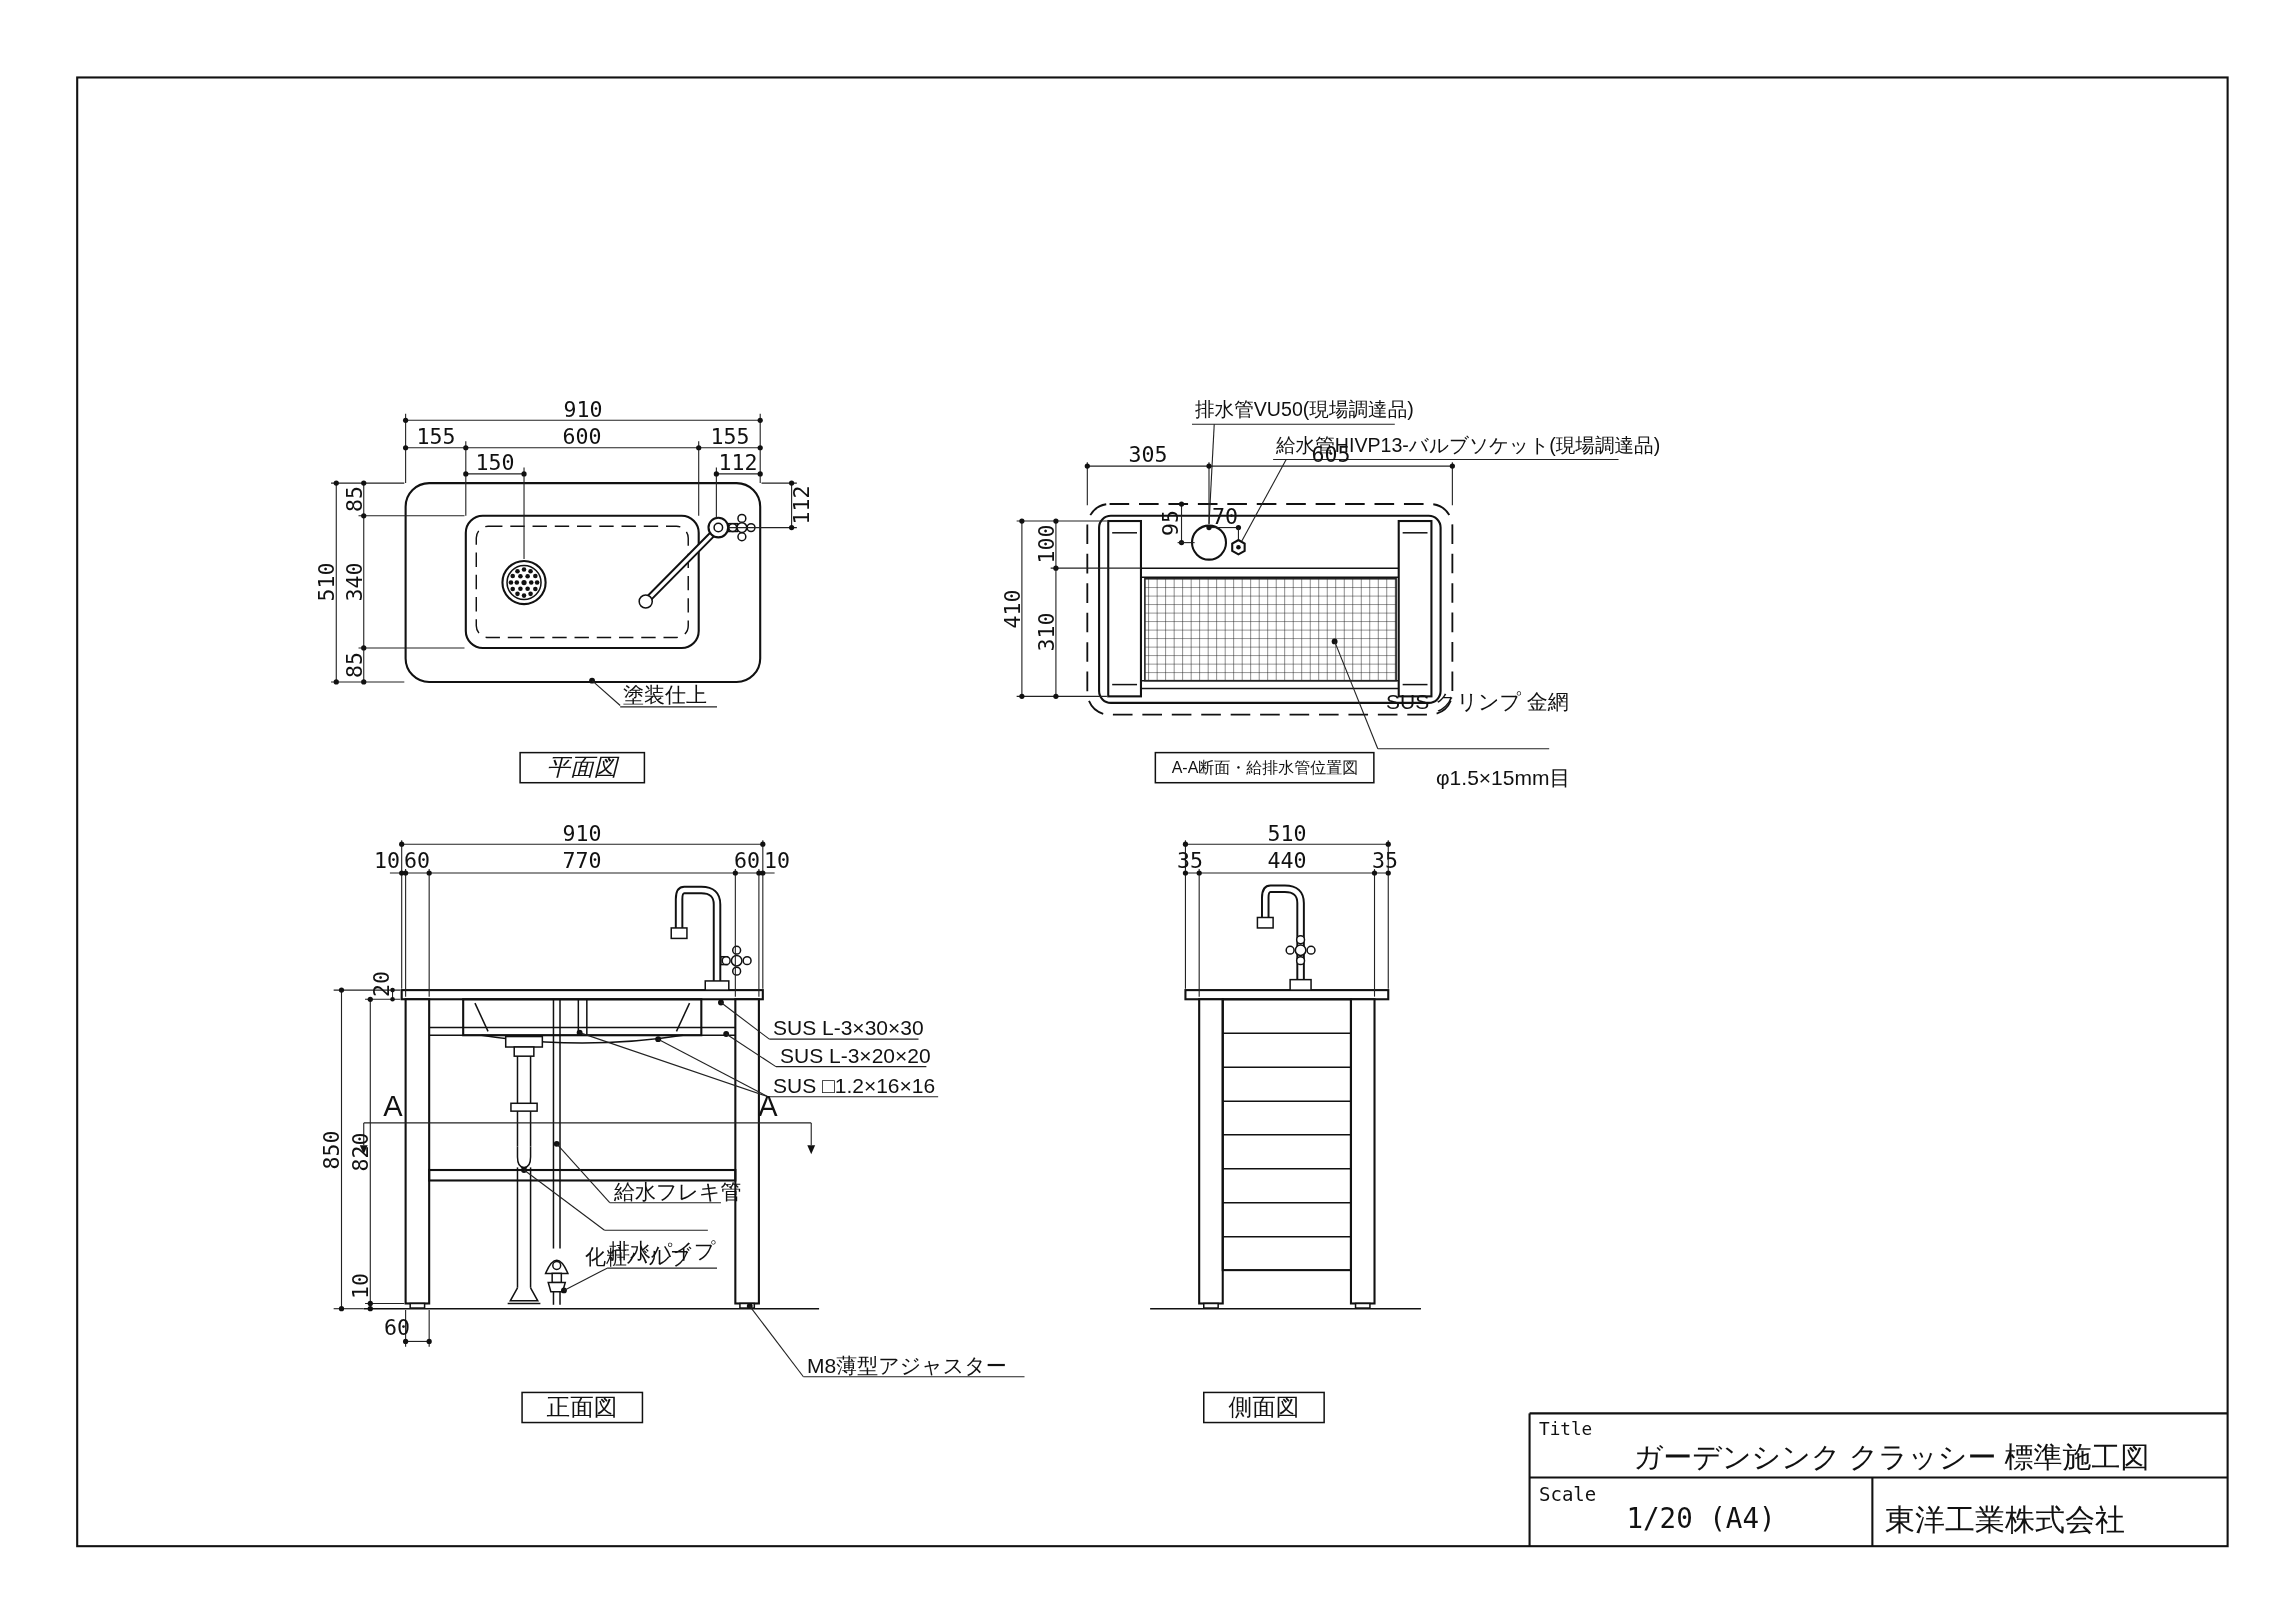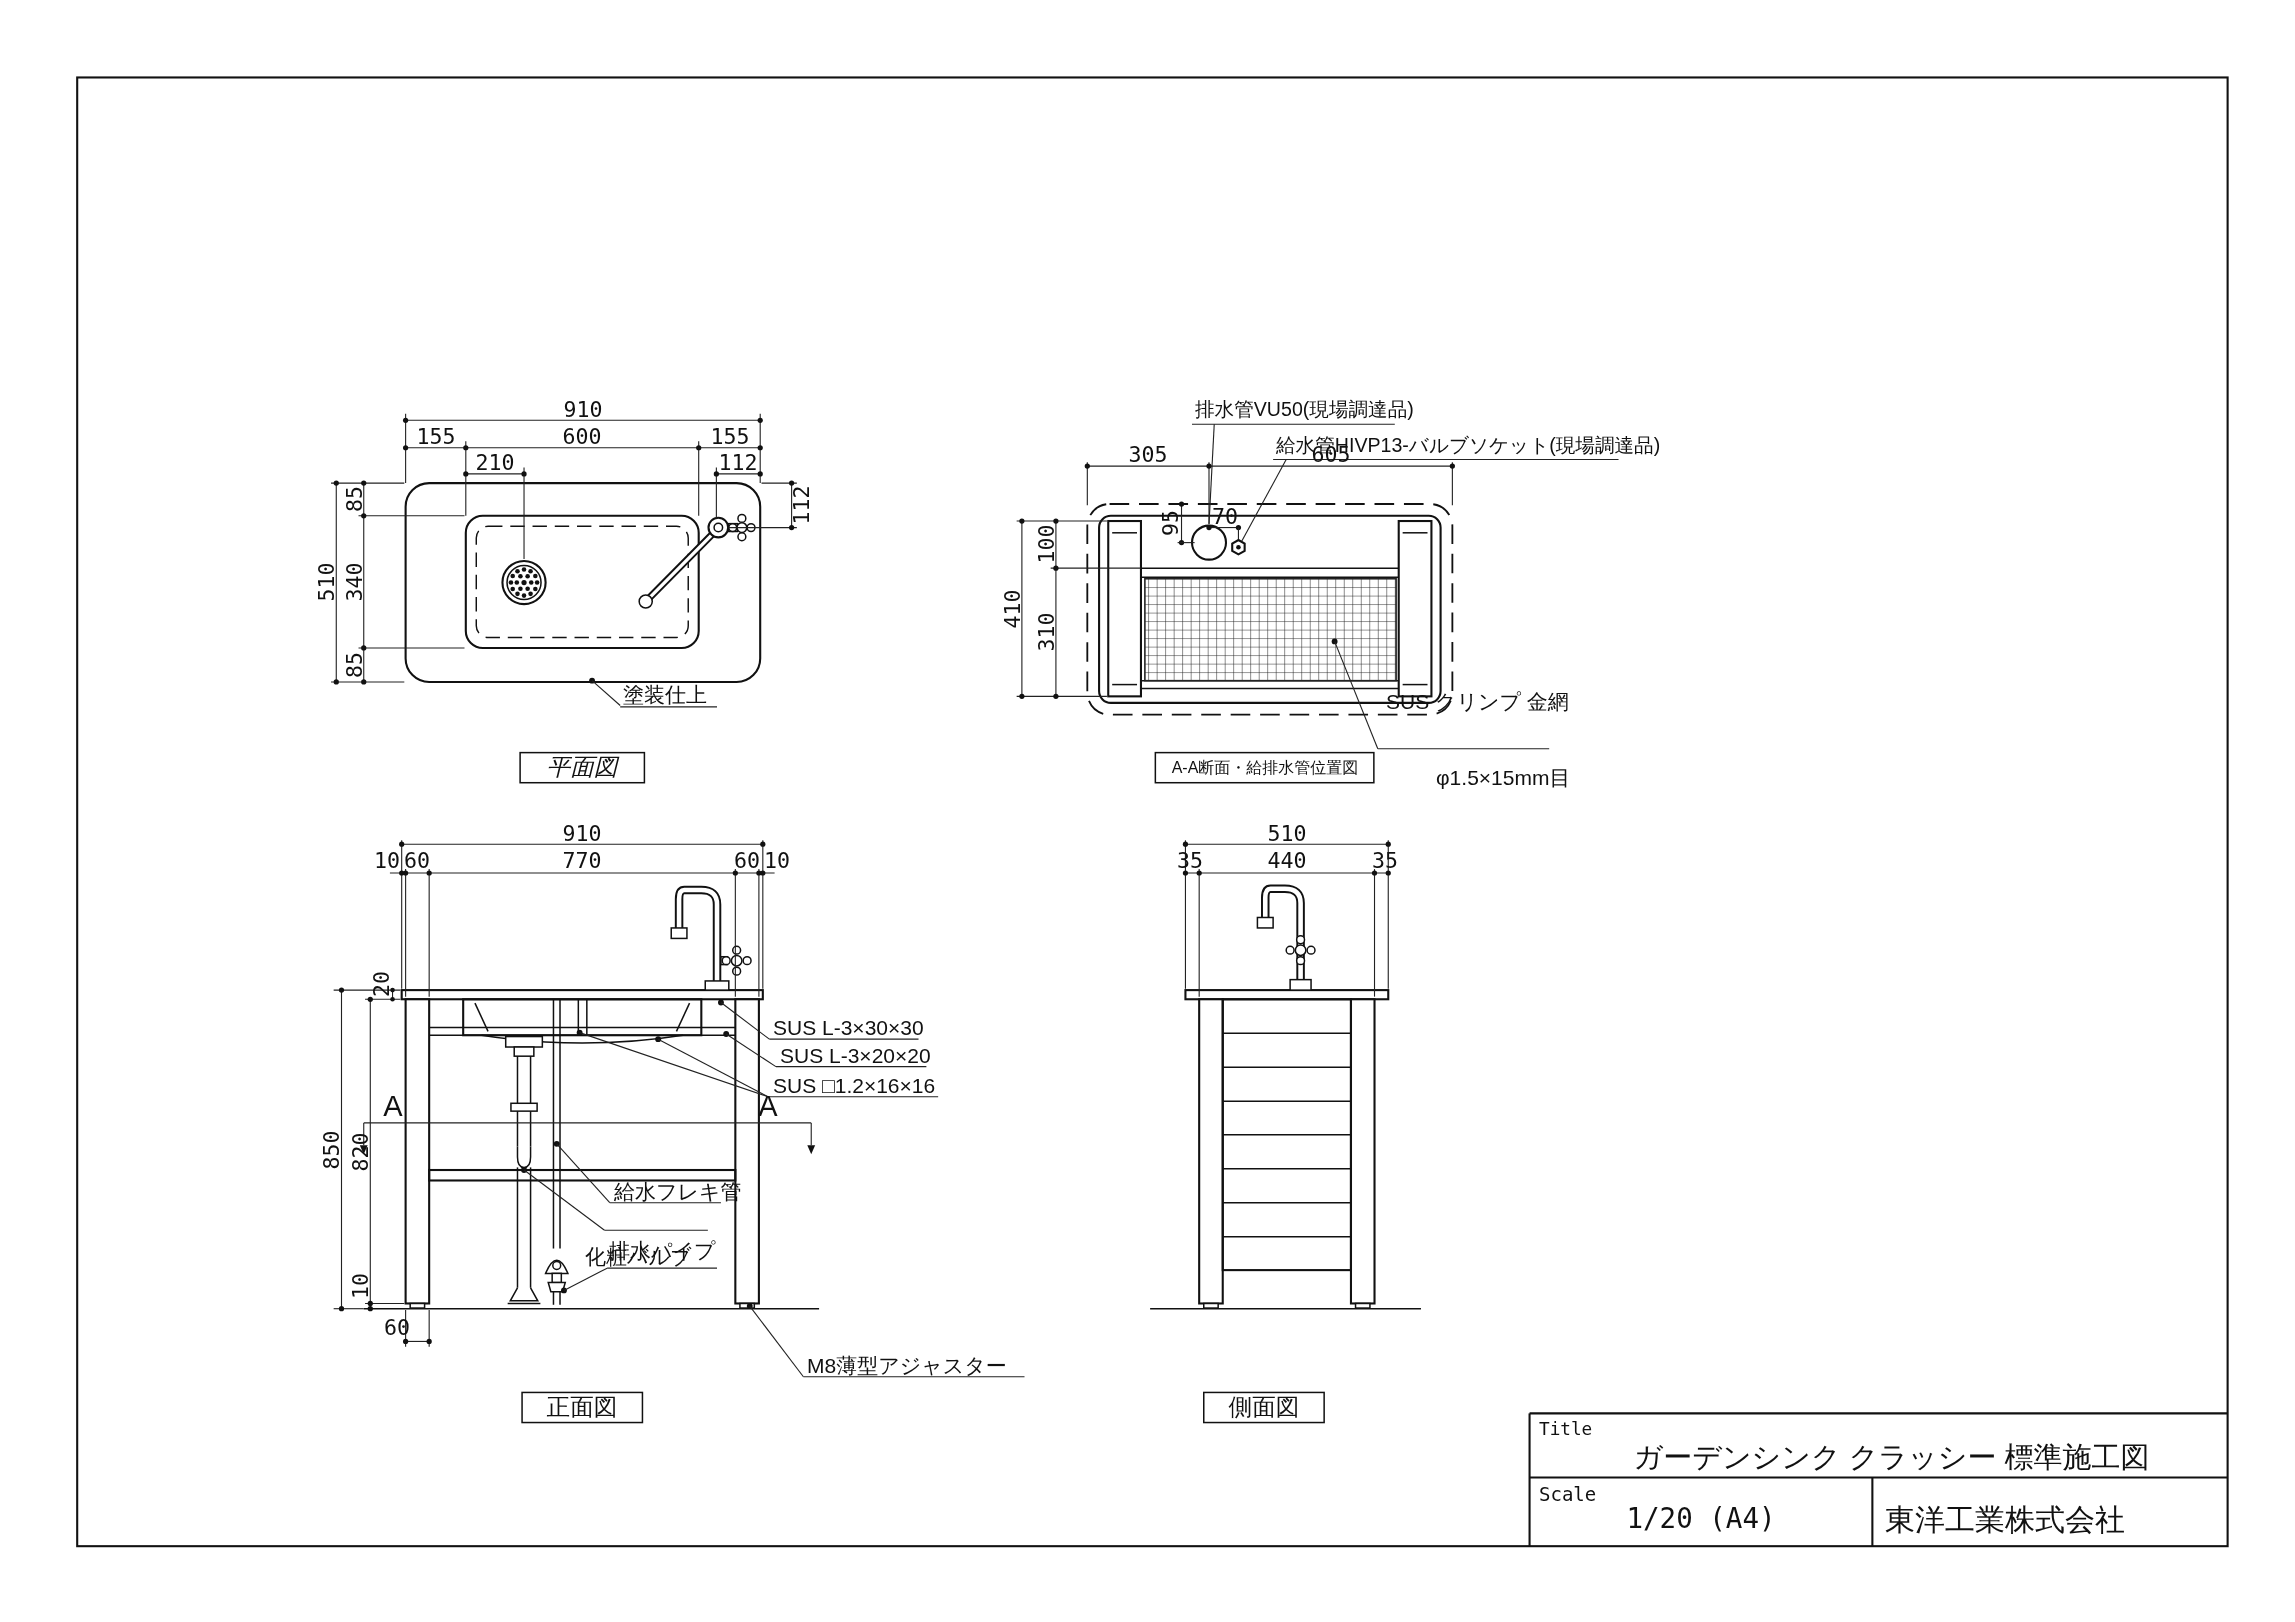--- a/index.html
+++ b/index.html
@@ -346,21 +346,21 @@
       <line x1="2862" y1="2258" x2="2862" y2="2363" class="ln"></line>
     </g>
   </svg>
 
 
   <div id="text-layer">
       <div class="t" style="left: 583px; top: 410px; font-family: &quot;DejaVu Sans Mono&quot;, monospace; font-size: 21.6px; transform: translate(-50%, -50%);">910</div>
       <div class="t" style="left: 436px; top: 437px; font-family: &quot;DejaVu Sans Mono&quot;, monospace; font-size: 21.6px; transform: translate(-50%, -50%);">155</div>
       <div class="t" style="left: 582px; top: 437px; font-family: &quot;DejaVu Sans Mono&quot;, monospace; font-size: 21.6px; transform: translate(-50%, -50%);">600</div>
       <div class="t" style="left: 730px; top: 437px; font-family: &quot;DejaVu Sans Mono&quot;, monospace; font-size: 21.6px; transform: translate(-50%, -50%);">155</div>
-      <div class="t" style="left: 495px; top: 463px; font-family: &quot;DejaVu Sans Mono&quot;, monospace; font-size: 21.6px; transform: translate(-50%, -50%);">210</div>
+      <div class="t" style="left: 495px; top: 463px; font-family: &quot;DejaVu Sans Mono&quot;, monospace; font-size: 21.6px; transform: translate(-50%, -50%);">150</div>
       <div class="t" style="left: 738px; top: 463px; font-family: &quot;DejaVu Sans Mono&quot;, monospace; font-size: 21.6px; transform: translate(-50%, -50%);">112</div>
       <div class="t" style="left: 327px; top: 582px; font-family: &quot;DejaVu Sans Mono&quot;, monospace; font-size: 21.6px; transform: translate(-50%, -50%) rotate(-90deg);">510</div>
       <div class="t" style="left: 355px; top: 499px; font-family: &quot;DejaVu Sans Mono&quot;, monospace; font-size: 21.6px; transform: translate(-50%, -50%) rotate(-90deg);">85</div>
       <div class="t" style="left: 355px; top: 582px; font-family: &quot;DejaVu Sans Mono&quot;, monospace; font-size: 21.6px; transform: translate(-50%, -50%) rotate(-90deg);">340</div>
       <div class="t" style="left: 355px; top: 665px; font-family: &quot;DejaVu Sans Mono&quot;, monospace; font-size: 21.6px; transform: translate(-50%, -50%) rotate(-90deg);">85</div>
       <div class="t" style="left: 802px; top: 505px; font-family: &quot;DejaVu Sans Mono&quot;, monospace; font-size: 21.6px; transform: translate(-50%, -50%) rotate(-90deg);">112</div>
       <div class="t" style="left: 623px; top: 694px; transform: translate(0px, -50%);">塗装仕上</div>
       <div class="t" style="left: 582px; top: 768px; font-size: 23.6px; transform: translate(-50%, -50%); font-style: italic;">平面図</div>
       <div class="t" style="left: 1148px; top: 455px; font-family: &quot;DejaVu Sans Mono&quot;, monospace; font-size: 21.6px; transform: translate(-50%, -50%);">305</div>
       <div class="t" style="left: 1331px; top: 455px; font-family: &quot;DejaVu Sans Mono&quot;, monospace; font-size: 21.6px; transform: translate(-50%, -50%);">605</div>

